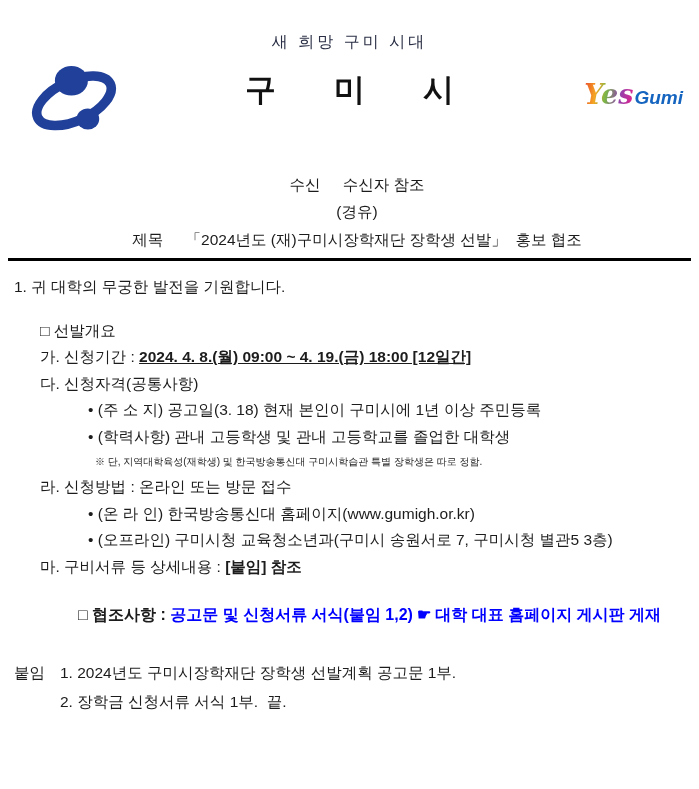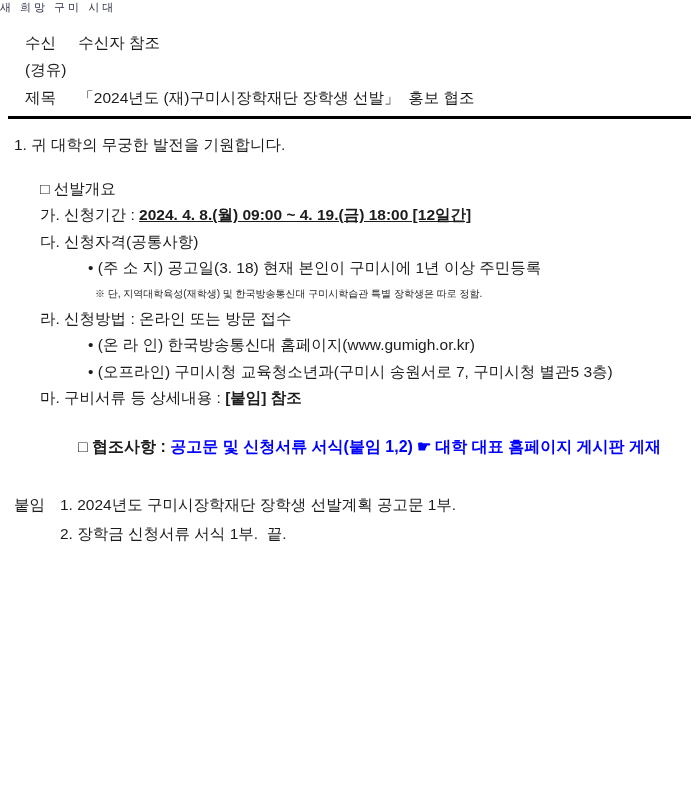--- a/index.html
+++ b/index.html
@@ -9,21 +9,23 @@
     background:#ffffff;
     font-family:"Liberation Sans", sans-serif;
     color:#1c1c1c;
     overflow:hidden;
     box-sizing:border-box;
   }
   [data-bind]{white-space:pre-wrap;}
 
   
   .slogan{
-    font-size:11px;
+    text-align:center;
+    padding-top:32px;
+    font-size:16px;
     letter-spacing:3px;
     color:#2a2f45;
   }
   .header-row{
     position:relative;
     height:100px;
     margin-top:4px;
   }
   .city-logo{
     position:absolute;left:30px;top:2px;
@@ -54,21 +56,21 @@
   }
   .yesgumi .gumi{
     font-style:italic;
     font-weight:bold;
     font-size:19px;
     color:#1565c0;
     margin-left:1px;
   }
 
   
-  .meta{margin:14px 10px 0 25px;font-size:15.5px;}
+  .meta{margin:14px 10px 0 25px;font-size:15.5px;text-align:center;}
   .meta-line{line-height:27px;}
   .meta-label{margin-right:18px;}
   .subject-line{line-height:29px;}
   .rule{
     margin:4px 8px 0 8px;
     border-top:3px solid #000;
     height:0;
   }
 
   
@@ -114,20 +116,37 @@
   .attach-label{width:46px;flex:none;}
   .attach-items{flex:1;}
 </style>
 </head>
 <body>
 
 <div class="page">
 
   <div class="slogan" data-bind="header.slogan">새 희망 구미 시대</div>
 
+  <div class="header-row">
+    <span class="city-logo">
+      <svg width="88" height="80" viewBox="0 0 100 92" xmlns="http://www.w3.org/2000/svg">
+        <g transform="rotate(-25 50 48)">
+          <ellipse cx="50" cy="48" rx="46" ry="23" fill="none" stroke="#20409a" stroke-width="11"></ellipse>
+        </g>
+        <ellipse cx="47" cy="25" rx="19" ry="17" fill="#20409a"></ellipse>
+        <ellipse cx="66" cy="69" rx="13" ry="12" fill="#20409a"></ellipse>
+      </svg>
+    </span>
+
+    <div class="doc-title"><span data-bind="header.title_char1">구</span><span data-bind="header.title_char2">미</span><span data-bind="header.title_char3">시</span></div>
+
+    <div class="yesgumi">
+      <span class="yes" data-bind="header.yesgumi_yes">Yes</span><span class="gumi" data-bind="header.yesgumi_gumi">Gumi</span>
+    </div>
+  </div>
 
   <div class="meta">
     <div class="meta-line">
       <span class="meta-label" data-bind="meta.recipient_label">수신</span>
       <span data-bind="meta.recipient_value">수신자 참조</span>
     </div>
     <div class="meta-line">
       <span data-bind="meta.via">(경유)</span>
     </div>
     <div class="meta-line subject-line">
@@ -145,20 +164,21 @@
       <div class="ov-heading" data-bind="overview.heading">□ 선발개요</div>
 
       <div class="ov-item">
         <span data-bind="overview.period_label">가. 신청기간 : </span><span class="ga-value" data-bind="overview.period_value">2024. 4. 8.(월) 09:00 ~ 4. 19.(금) 18:00 [12일간]</span>
       </div>
 
 
       <div class="ov-item" data-bind="overview.qualification">다. 신청자격(공통사항)</div>
 
       <div class="ov-bullet" data-bind="overview.bullet_address">• (주 소 지) 공고일(3. 18) 현재 본인이 구미시에 1년 이상 주민등록</div>
+      <div class="ov-bullet" data-bind="overview.bullet_education">• (학력사항) 관내 고등학생 및 관내 고등학교를 졸업한 대학생</div>
       <div class="ov-note" data-bind="overview.note">※ 단, 지역대학육성(재학생) 및 한국방송통신대 구미시학습관 특별 장학생은 따로 정함.</div>
 
       <div class="ov-item" data-bind="overview.method">라. 신청방법 : 온라인 또는 방문 접수</div>
 
       <div class="ov-bullet" data-bind="overview.bullet_online">• (온 라 인) 한국방송통신대 홈페이지(www.gumigh.or.kr)</div>
       <div class="ov-bullet" data-bind="overview.bullet_offline">• (오프라인) 구미시청 교육청소년과(구미시 송원서로 7, 구미시청 별관5 3층)</div>
 
       <div class="ov-item">
         <span data-bind="overview.docs_label">마. 구비서류 등 상세내용 : </span><span class="b" data-bind="overview.docs_value">[붙임] 참조</span>
       </div>

